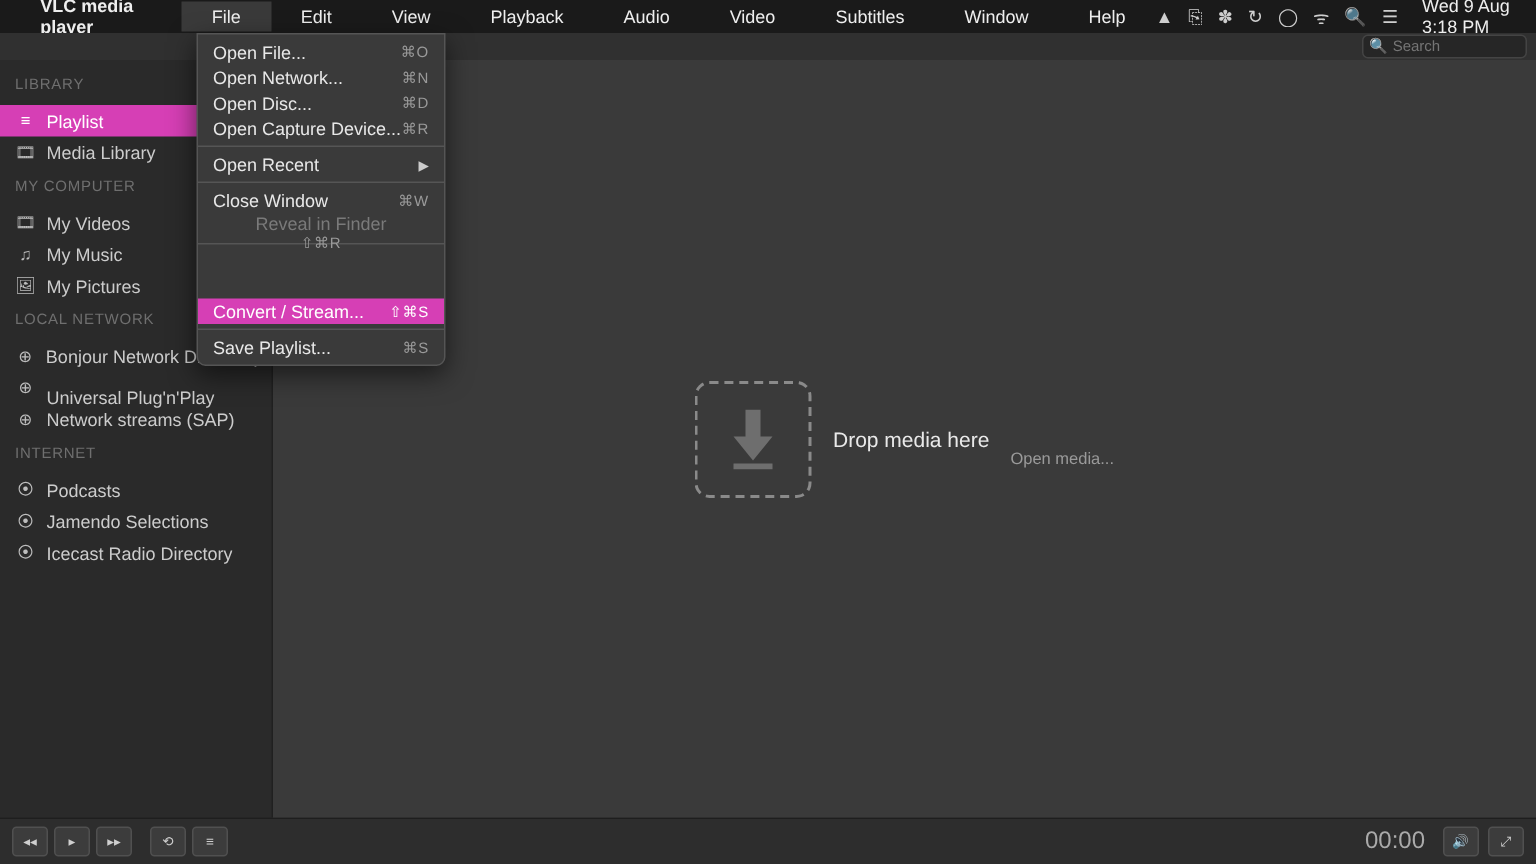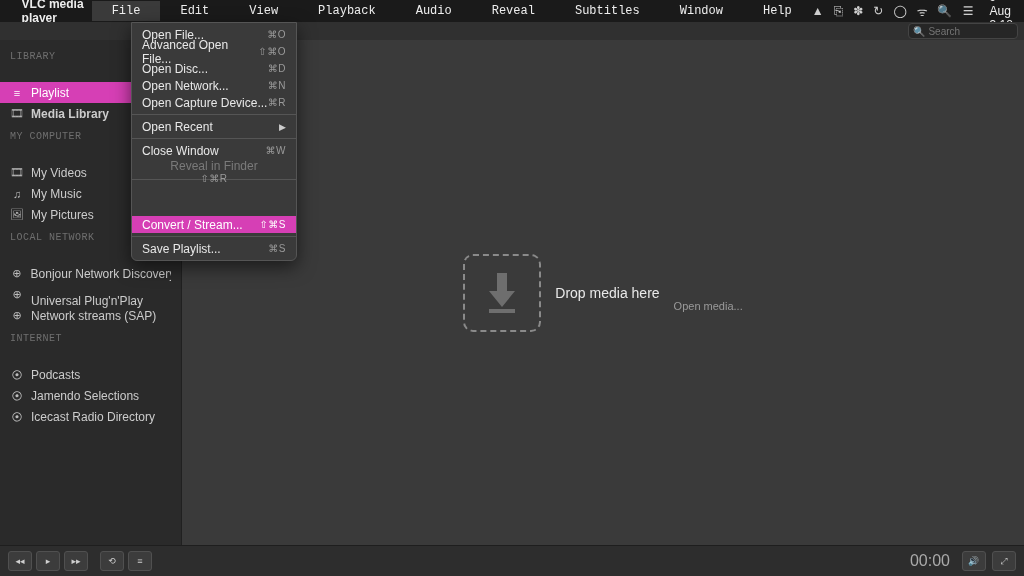--- a/index.html
+++ b/index.html
@@ -2,41 +2,41 @@
 <html><head>
 <meta charset="utf-8">
 <style>
 * { margin: 0; padding: 0; box-sizing: border-box; font-family: -apple-system, "Helvetica Neue", Arial, sans-serif; }
 html, body { width: 1024px; height: 576px; overflow: hidden; background: #000; color: #ddd; }
 
 
 .menubar { height: 22px; background: #1a1a1a; display: flex; align-items: center; font-size: 12px; color: #eee; }
 .menubar .apple { width: 22px; text-align: center; }
 .menubar .appname { font-weight: 700; padding: 0 8px; }
-.menubar .menu-item { padding: 3px 20px; cursor: default; font-family: Liberation Mono, monospace; }
+.menubar .menu-item { padding: 3px 20px; cursor: default; }
 .menubar .menu-item.open { background: #3a3a3a; }
 .menubar .right { margin-left: auto; display: flex; align-items: center; gap: 10px; padding-right: 10px; }
 .menubar .right .icon { opacity: .85; }
 .menubar .clock { margin-left: 6px; }
 
 
 .window { position: absolute; top: 22px; left: 0; right: 0; bottom: 0; background: #2e2e2e; display: flex; flex-direction: column; }
 
 
 .toolbar { height: 18px; background: #303030; display: flex; align-items: center; justify-content: flex-end; padding-right: 6px; }
 .search { display: flex; align-items: center; background: #262626; border: 1px solid #444; border-radius: 4px; height: 16px; width: 110px; padding: 0 4px; }
 .search input { background: transparent; border: none; outline: none; color: #aaa; font-size: 10px; width: 100%; }
 .search .sicon { font-size: 10px; color: #888; margin-right: 3px; }
 
 
 .main { flex: 1; display: flex; min-height: 0; }
 
 
 .sidebar { width: 182px; background: #2a2a2a; border-right: 1px solid #202020; padding-top: 4px; font-size: 12px; color: #ccc; }
-.sidebar .section-title { font-size: 10px; letter-spacing: .5px; color: #6f6f6f; padding: 7px 10px 20px; text-transform: uppercase; font-family: Liberation Mono, monospace; }
+.sidebar .section-title { font-size: 10px; letter-spacing: .5px; color: #6f6f6f; padding: 7px 10px 8px; text-transform: uppercase; }
 .sidebar .item { display: flex; align-items: center; gap: 7px; height: 21px; padding: 0 10px; cursor: default; }
 .sidebar .item .ic { width: 14px; text-align: center; font-size: 11px; color: #bdbdbd; }
 .sidebar .item.active { background: #d63fb5; color: #fff; }
 .sidebar .item.active .ic { color: #fff; }
 
 
 .content { flex: 1; background: #3a3a3a; position: relative; display: flex; flex-direction: column; align-items: center; justify-content: center; }
 .dropzone { display: flex; flex-direction: row; align-items: center; gap: 14px; color: #e9e9e9; }
 .dz-box { width: 78px; height: 78px; border: 2px dashed #8a8a8a; border-radius: 10px; display: flex; align-items: center; justify-content: center; }
 .dz-box svg { fill: #6e6e6e; }
@@ -65,21 +65,21 @@
 
 <div class="menubar">
   <div class="apple"></div>
   <div class="appname">VLC media player</div>
   <div id="menu-items" style="display: flex;">
       <div class="menu-item open">File</div>
       <div class="menu-item">Edit</div>
       <div class="menu-item">View</div>
       <div class="menu-item">Playback</div>
       <div class="menu-item">Audio</div>
-      <div class="menu-item">Reveal</div>
+      <div class="menu-item">Video</div>
       <div class="menu-item">Subtitles</div>
       <div class="menu-item">Window</div>
       <div class="menu-item">Help</div>
     </div>
   <div class="right">
     <span class="icon">▲</span>
     <span class="icon">⎘</span>
     <span class="icon">✽</span>
     <span class="icon">↻</span>
     <span class="icon">◯</span>
@@ -100,21 +100,21 @@
 
   <div class="main">
     <div class="sidebar" id="sidebar">
         <div class="section-title">LIBRARY</div>
         <div class="item active">
           <span class="ic">≡</span>
           <span style="white-space: nowrap; overflow: hidden;">Playlist</span>
         </div>
         <div class="item">
           <span class="ic">🎞</span>
-          <span style="white-space: nowrap; overflow: hidden; font-weight: bold;">Media Library</span>
+          <span style="white-space: nowrap; overflow: hidden;">Media Library</span>
         </div>
         <div class="section-title">MY COMPUTER</div>
         <div class="item">
           <span class="ic">🎞</span>
           <span style="white-space: nowrap; overflow: hidden;">My Videos</span>
         </div>
         <div class="item">
           <span class="ic">♫</span>
           <span style="white-space: nowrap; overflow: hidden;">My Music</span>
         </div>
@@ -179,30 +179,26 @@
     <div class="ctrl-btn">⤢</div>
   </div>
 </div>
 
 <div class="dropdown" id="dropdown">
     <div class="mi">
       <span>Open File...</span>
       <span class="sc">⌘O</span>
     </div>
     <div class="mi">
-      <span>Advanced Open File...</span>
-      <span class="sc">⇧⌘O</span>
+      <span>Open Network...</span>
+      <span class="sc">⌘N</span>
     </div>
     <div class="mi">
       <span>Open Disc...</span>
       <span class="sc">⌘D</span>
-    </div>
-    <div class="mi">
-      <span>Open Network...</span>
-      <span class="sc">⌘N</span>
     </div>
     <div class="mi">
       <span>Open Capture Device...</span>
       <span class="sc">⌘R</span>
     </div>
     <div class="sep"></div>
     <div class="mi">
       <span>Open Recent</span>
       <span class="arrow">▶</span>
     </div>

